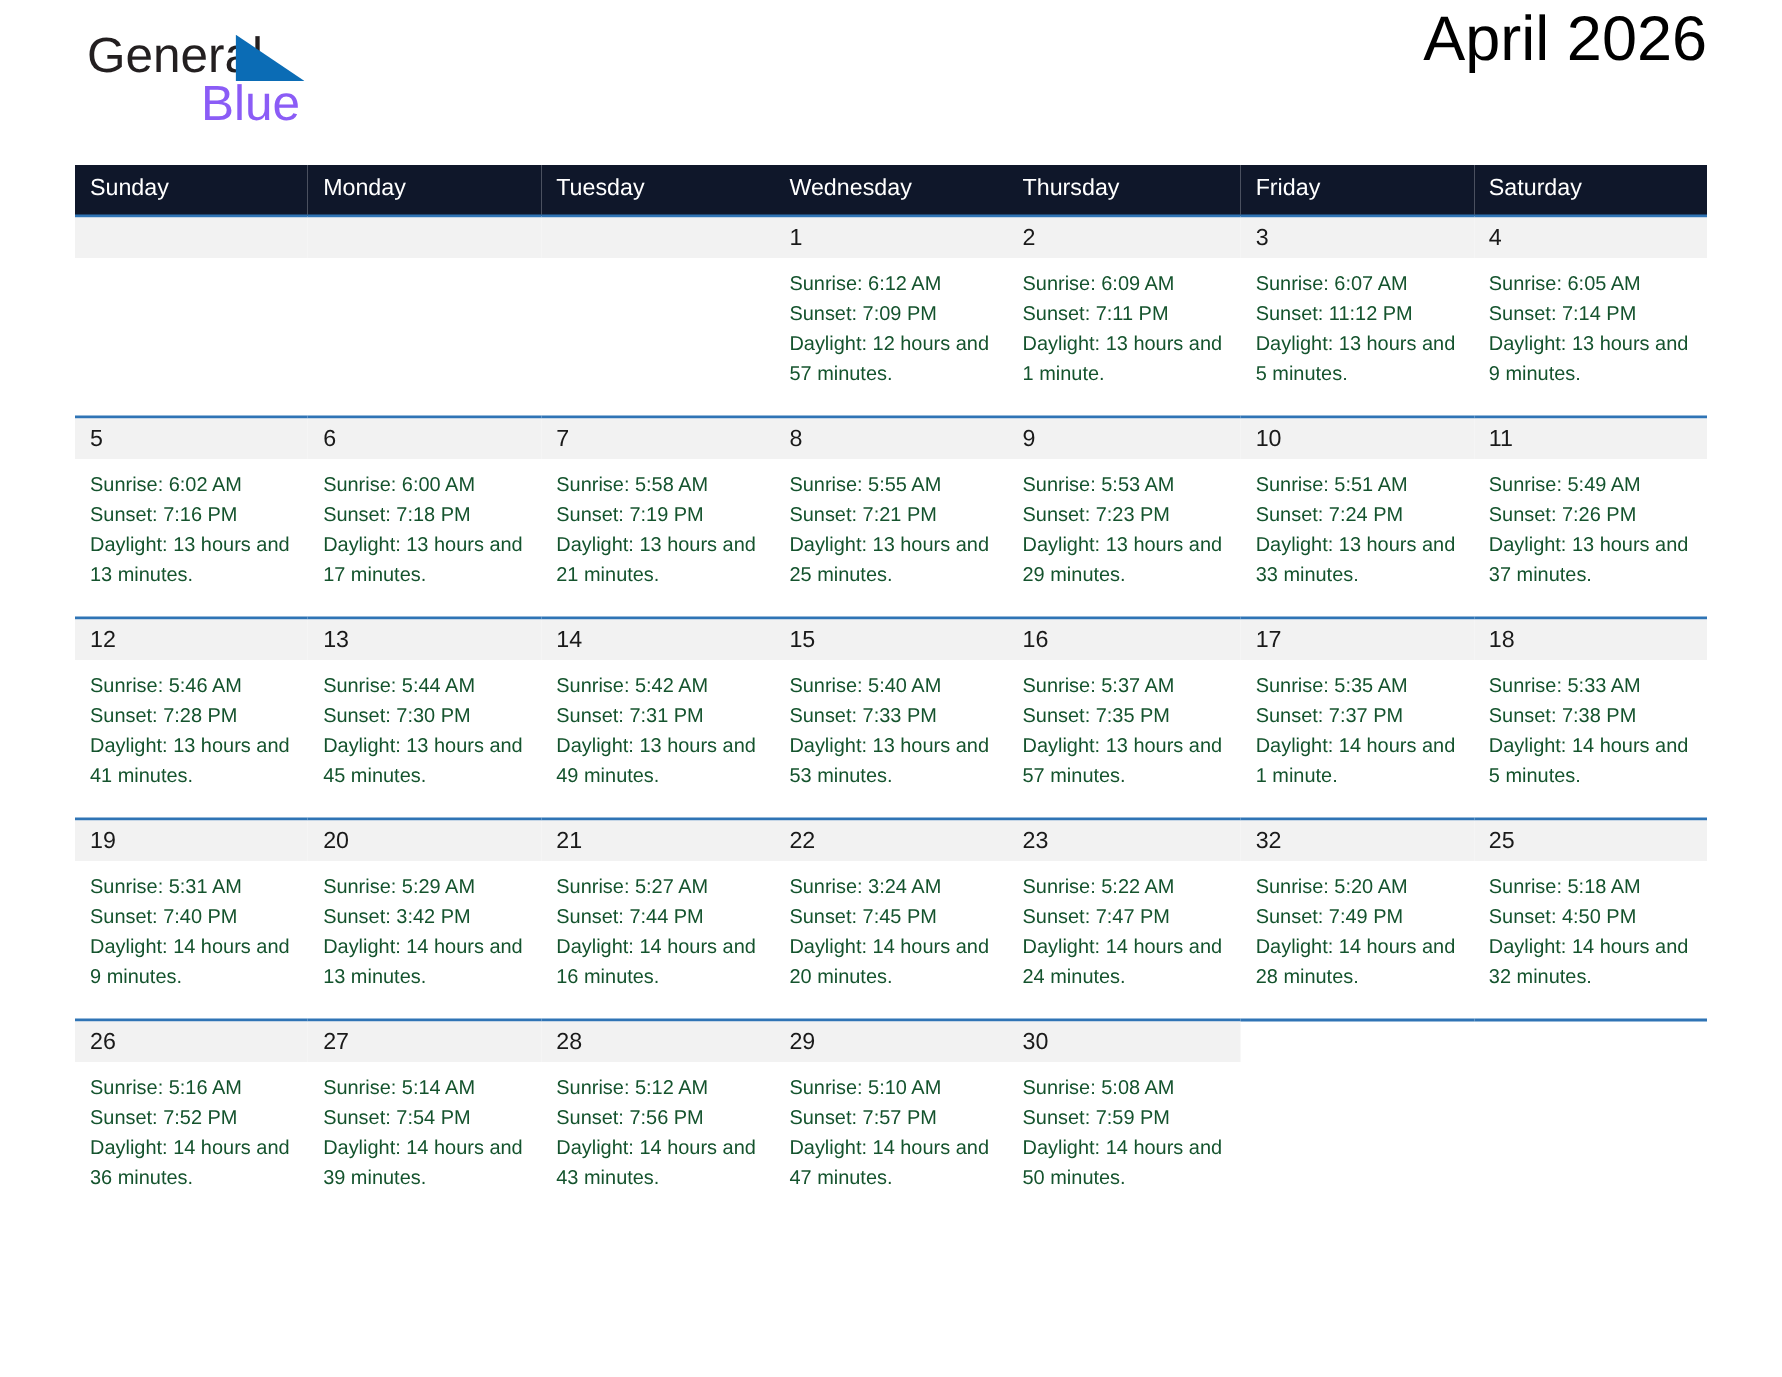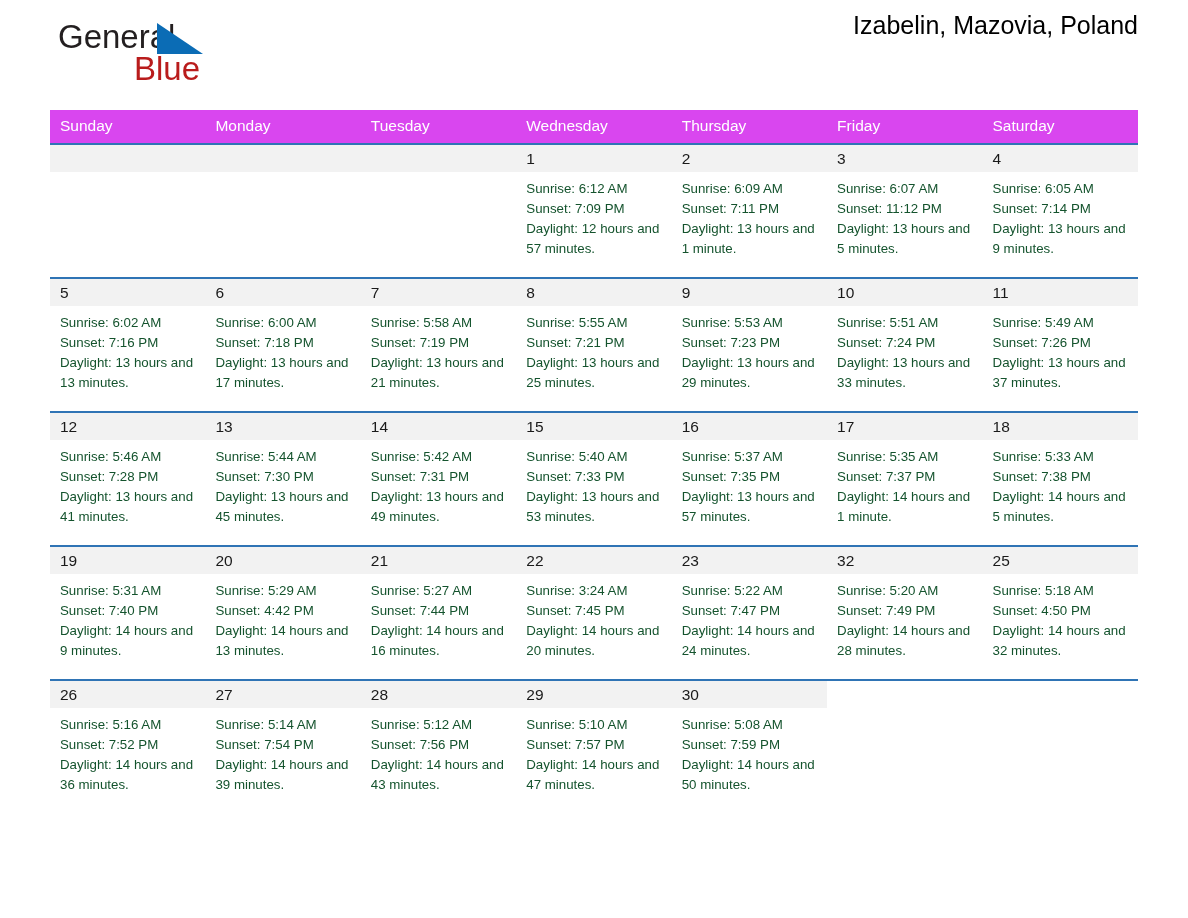--- a/index.html
+++ b/index.html
@@ -53,21 +53,21 @@
     width: 46px;
     height: 31px;
     background: #0b6cb5;
     clip-path: polygon(0 0, 100% 100%, 0 100%);
   }
   .logo-line2 {
     position: absolute;
     left: 76px;
     top: 38px;
     font-size: 33px;
-    color: #b91c1c;
+    color: #8b5cf6;
     font-family: "Liberation Sans", sans-serif;
     white-space: nowrap;
   }
   .title-block {
     position: absolute;
     right: 0;
     top: 0;
     text-align: right;
   }
   .cal-title {
@@ -87,21 +87,21 @@
   }
 
   
   .calendar {
     margin: 0 50px;
     width: 1088px;
     border-collapse: collapse;
     table-layout: fixed;
   }
   .calendar th {
-    background: #d946ef;
+    background: #0f172a;
     color: #ffffff;
     font-weight: normal;
     font-size: 15.5px;
     text-align: left;
     padding: 7px 0 8px 10px;
     height: 17px;
     vertical-align: middle;
   }
   .calendar td {
     width: 155.4px;
@@ -148,21 +148,21 @@
 
   <div class="header">
 
     <div class="logo">
       <span class="logo-line1">General</span>
       <span class="logo-triangle"></span>
       <span class="logo-line2">Blue</span>
     </div>
 
     <div class="title-block">
-      <div class="cal-subtitle">Izabelin, Mazovia, Poland</div>
+      <h1 class="cal-title">April 2026</h1>
     </div>
 
   </div>
 
   <table class="calendar">
     <thead>
       <tr>
         <th>Sunday</th>
         <th>Monday</th>
         <th>Tuesday</th>
@@ -383,21 +383,21 @@
                 <div>Sunset: 7:40 PM</div>
                 <div class="wrap">Daylight: 14 hours and 9 minutes.</div>
               </div>
             </div>
           </td>
           <td>
             <div class="daycell">
               <div class="daynum-band">20</div>
               <div class="dayinfo">
                 <div>Sunrise: 5:29 AM</div>
-                <div>Sunset: 4:42 PM</div>
+                <div>Sunset: 3:42 PM</div>
                 <div class="wrap">Daylight: 14 hours and 13 minutes.</div>
               </div>
             </div>
           </td>
           <td>
             <div class="daycell">
               <div class="daynum-band">21</div>
               <div class="dayinfo">
                 <div>Sunrise: 5:27 AM</div>
                 <div>Sunset: 7:44 PM</div>

